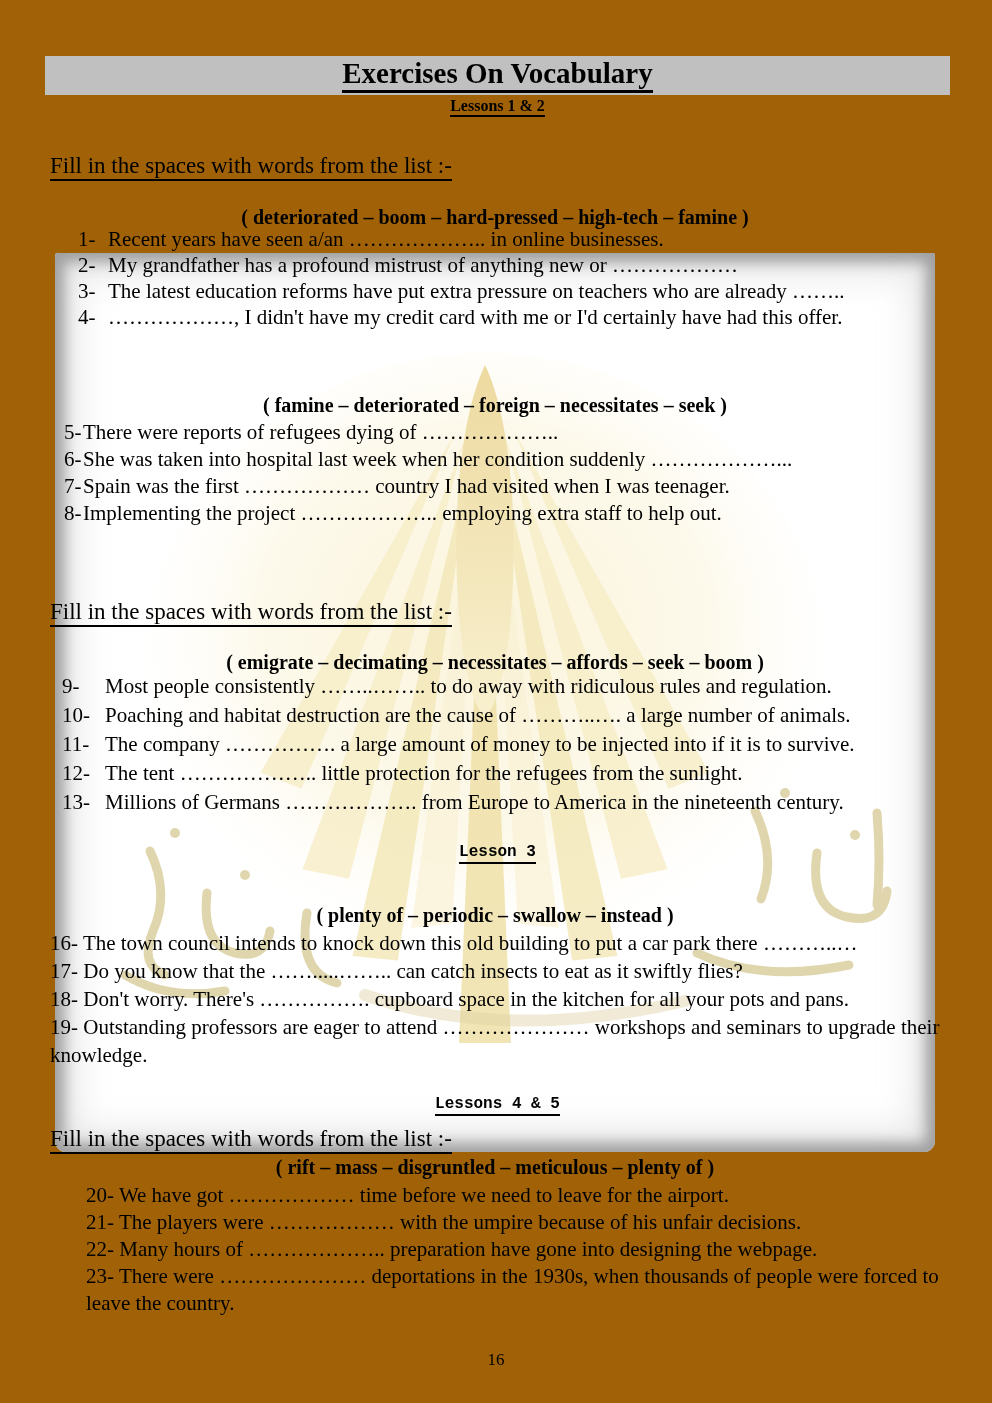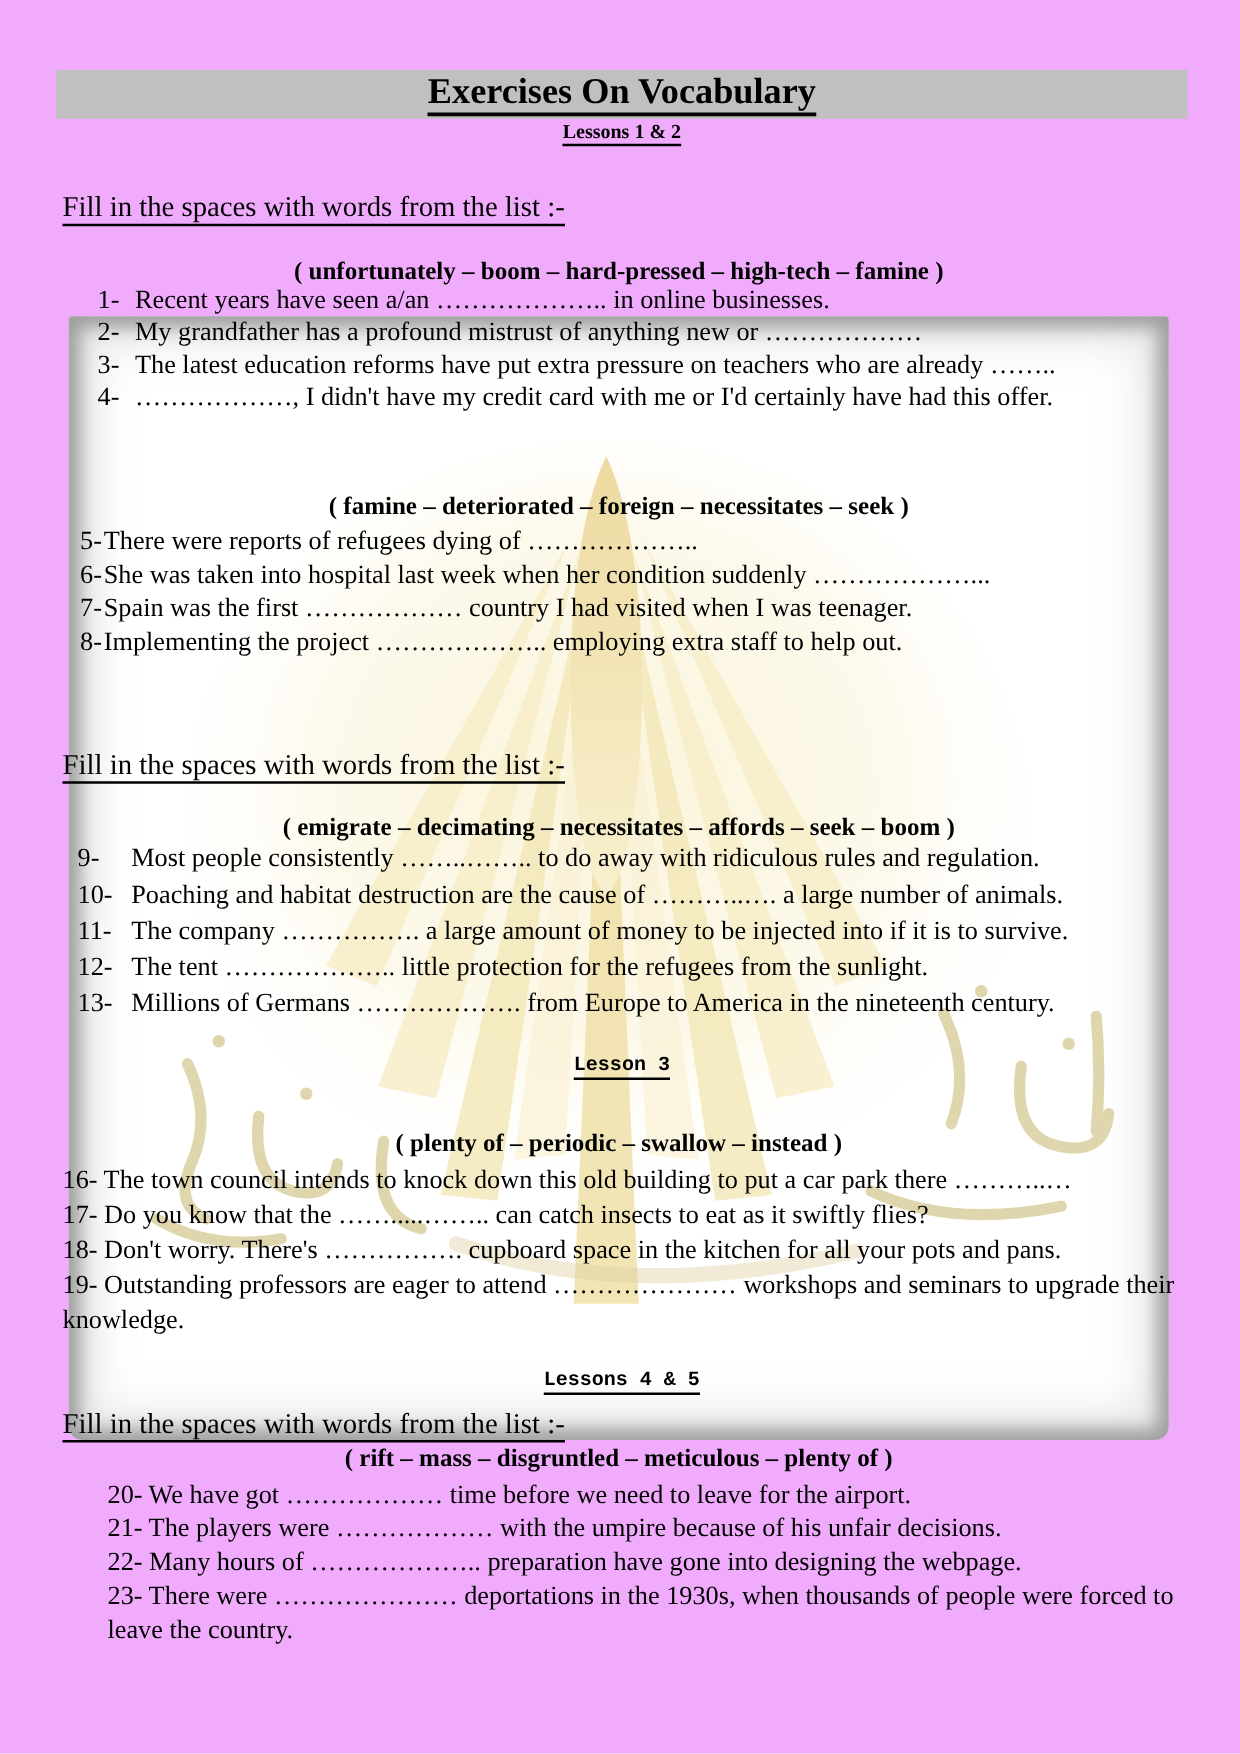--- a/index.html
+++ b/index.html
@@ -1,17 +1,17 @@
 <!DOCTYPE html>
 <html><head>
 <meta charset="utf-8">
 <style>
   html,body{margin:0;padding:0;background:#ffffff;}
   .page{
-    position:relative;width:992px;height:1403px;background:#f0abfc;
+    position:relative;width:992px;height:1403px;background:#a16207;
     font-family:"Liberation Serif",serif;color:#000;overflow:hidden;
   }
   .abs{position:absolute;}
   .txtblock{z-index:2;}
   
   .titlebar{
     left:45px;top:56px;width:905px;height:39px;background:#c0c0c0;
     display:flex;align-items:center;justify-content:center;z-index:2;
   }
   .titlebar .t{
@@ -100,21 +100,21 @@
   </div>
 
   <div class="abs subtitle txtblock">
     <span>Lessons 1 &amp; 2</span>
   </div>
 
   <div class="abs instruction txtblock" style="left:50px;top:153px;">
     <span>Fill in the spaces with words from the list :-</span>
   </div>
 
-  <div class="abs wordlist txtblock" style="top:206px;">( unfortunately – boom – hard-pressed – high-tech – famine )</div>
+  <div class="abs wordlist txtblock" style="top:206px;">( deteriorated – boom – hard-pressed – high-tech – famine )</div>
 
   <div class="abs items grpA1 txtblock" style="left:78px;top:226px;width:862px;">
     <div class="row">
         <span class="num">1-</span>
         <span class="txt">Recent years have seen a/an ……………….. in online businesses.</span>
       </div>
     <div class="row">
         <span class="num">2-</span>
         <span class="txt">My grandfather has a profound mistrust of anything new or ………………</span>
       </div>
@@ -201,14 +201,15 @@
 
   <div class="abs wordlist txtblock" style="top:1156px;">( rift – mass – disgruntled – meticulous – plenty of  )</div>
 
   <div class="abs grpC2 txtblock" style="left:50px;top:1182px;width:892px;">
     <p class="cpar"><span>20-</span> <span>We have got ……………… time before we need to leave for the airport.</span></p>
     <p class="cpar"><span>21-</span> <span>The players were ……………… with the umpire because of his unfair decisions.</span></p>
     <p class="cpar"><span>22-</span> <span>Many hours of ……………….. preparation have gone into designing the webpage.</span></p>
     <p class="cpar"><span>23-</span> <span>There were ………………… deportations in the 1930s, when thousands of people were forced to leave the country.</span></p>
   </div>
 
+  <div class="abs pagenum txtblock">16</div>
 
 </div>
 
 </body></html>

